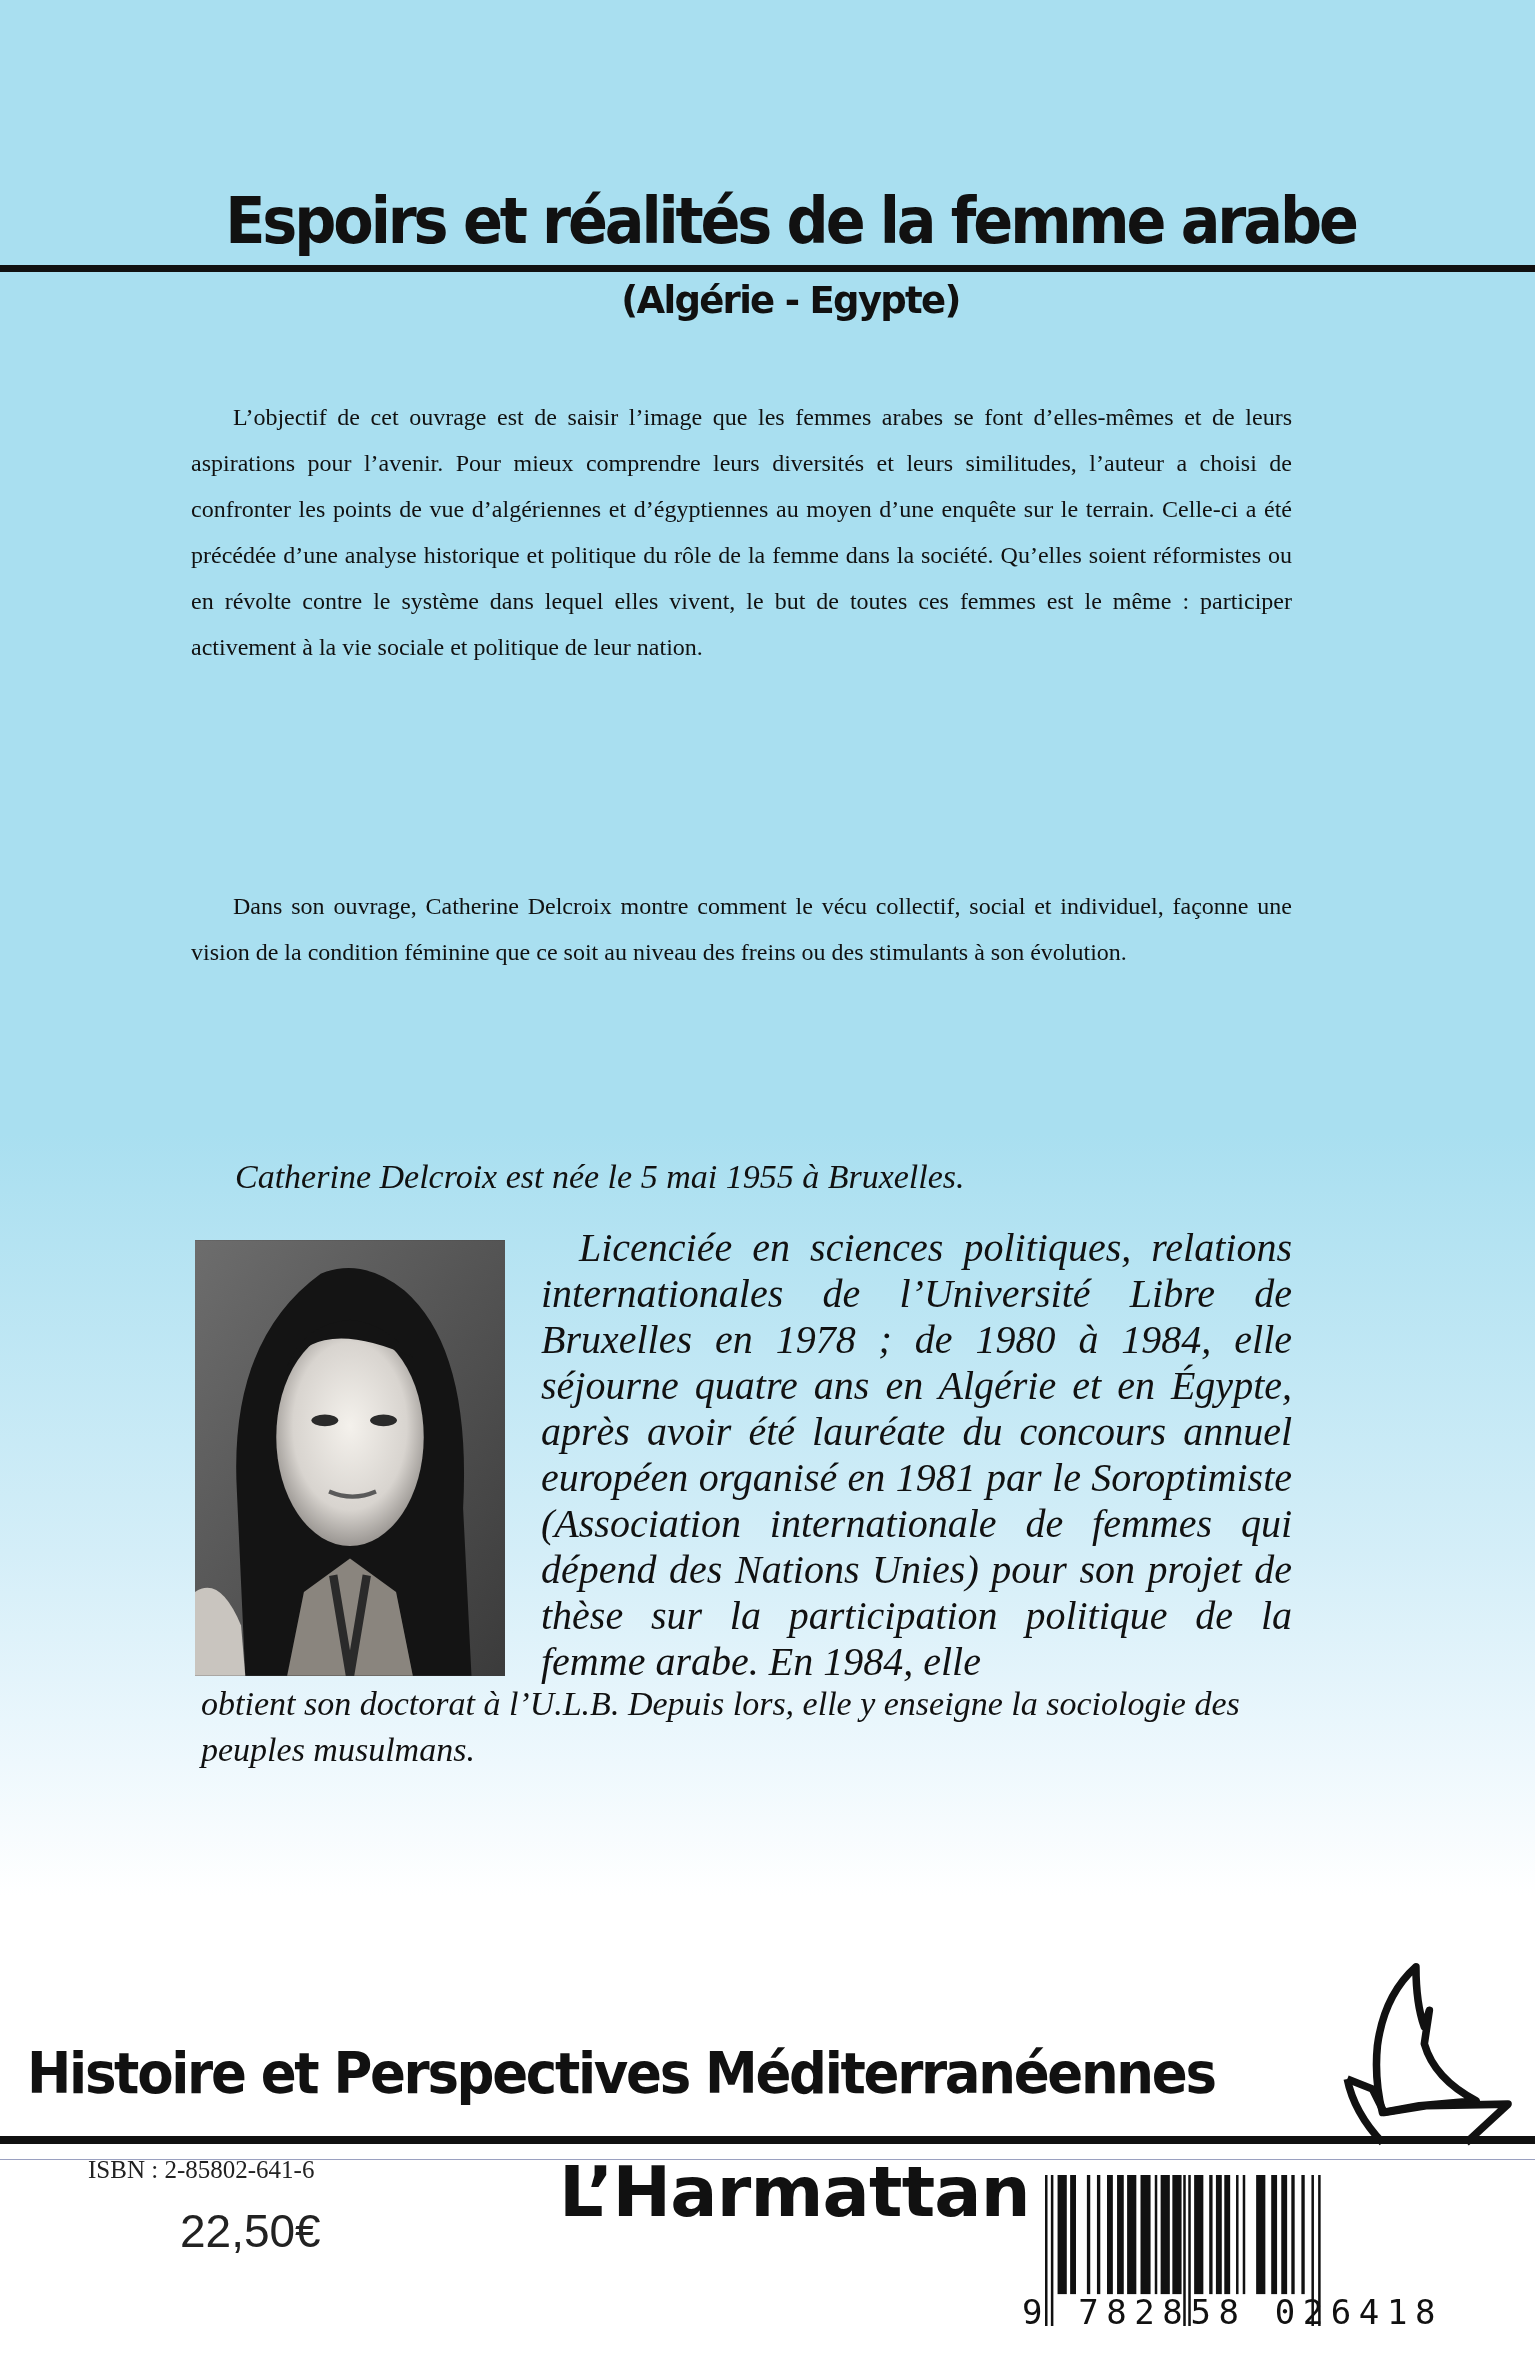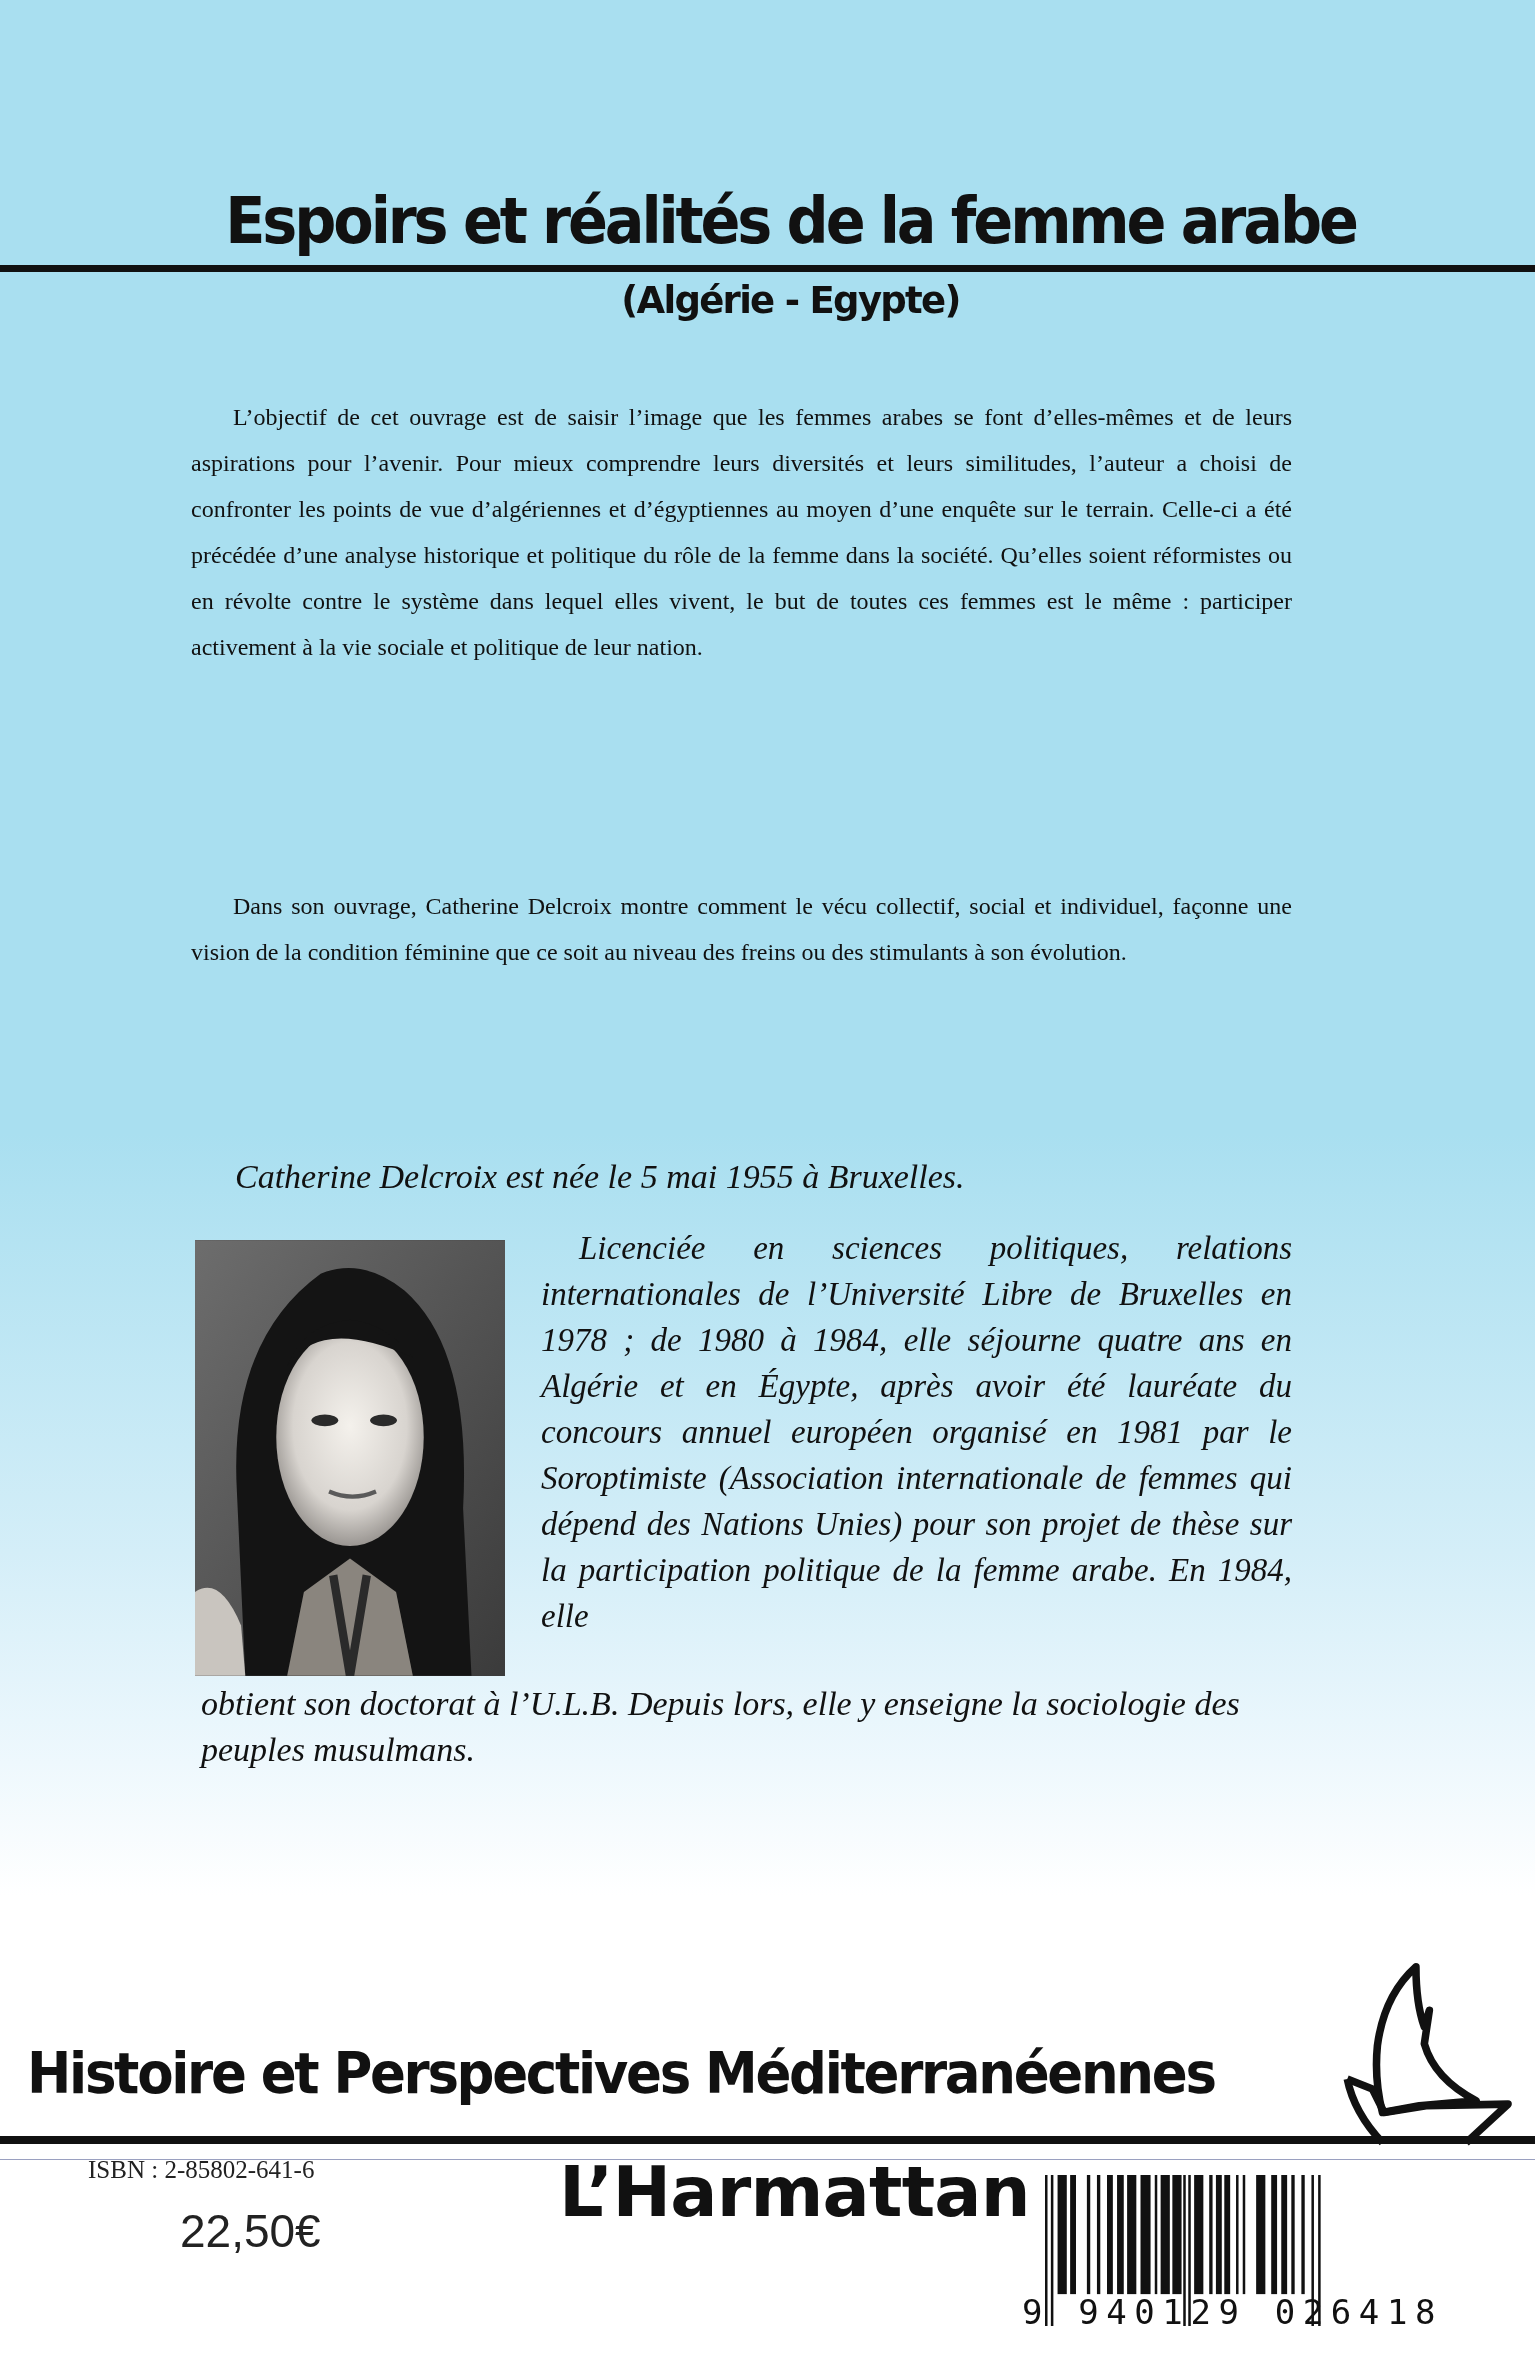--- a/index.html
+++ b/index.html
@@ -10,21 +10,21 @@
   .title{left:0;width:1535px;top:183px;text-align:center;font-family:"DejaVu Sans",sans-serif;
     font-size:64px;font-weight:bold;letter-spacing:-3.4px;line-height:76px;padding-left:50px;box-sizing:border-box;transform:scaleX(0.92);}
   .title-rule{left:0;top:265px;width:1535px;height:6.7px;background:#111;}
   .subtitle{left:0;width:1535px;top:279px;text-align:center;font-family:"DejaVu Sans",sans-serif;
     font-size:37px;font-weight:bold;letter-spacing:-1.7px;padding-left:46px;box-sizing:border-box;}
   .body-text{left:191px;width:1101px;font-family:Liberation Serif, serif;font-size:24px;line-height:46px;text-align:justify;}
   .p1{top:394px;text-indent:42px;}
   .p2{top:883px;text-indent:42px;}
   .bio-lead{left:235px;top:1158px;font-family:Liberation Serif, serif;font-style:italic;font-size:34px;}
   .photo{left:195px;top:1240px;width:310px;height:436px;background:#3a3a3a;overflow:hidden;}
-  .bio-text{left:541px;width:751px;top:1225px;font-family:"Liberation Serif",serif;font-style:italic;font-size:33px;line-height:46px;text-align:justify;}
+  .bio-text{left:541px;width:751px;top:1225px;font-family:"Liberation Serif",serif;font-style:italic;font-size:40px;line-height:46px;text-align:justify;}
   .bio-text .indent{display:inline-block;width:38px;}
   .bio-tail{left:201px;width:1107px;top:1681px;font-family:"Liberation Serif",serif;font-style:italic;font-size:34px;line-height:46px;}
   .series{left:27px;top:2040px;font-family:"DejaVu Sans",sans-serif;font-weight:bold;font-size:57px;letter-spacing:-2.5px;transform:scaleX(0.93);transform-origin:left;}
   .series-rule{left:0;top:2136px;width:1535px;height:8.4px;background:#111;}
   .thin-rule{left:0;top:2159px;width:1535px;height:0.8px;background:#9aa0c0;}
   .isbn{left:40px;top:2156px;font-family:"Liberation Serif",serif;font-size:25px;color:#222;margin-left:48px;}
   .price{left:180px;top:2204px;font-family:"Liberation Sans",sans-serif;font-size:46px;color:#222;}
   .publisher{left:559px;top:2151px;font-family:"DejaVu Sans",sans-serif;font-weight:bold;font-size:70px;letter-spacing:-0.8px;}
   .barcode{left:1045px;top:2175px;width:310px;height:151px;}
   .barcode-digits{left:1022px;top:2292px;font-family:"DejaVu Sans Mono",monospace;font-size:34px;letter-spacing:7.6px;color:#111;}
@@ -111,14 +111,14 @@
       <rect x="236" y="0" width="3" height="142"></rect>
     <rect x="252" y="0" width="11" height="142"></rect>
       <rect x="270" y="0" width="7" height="142"></rect>
     <rect x="282" y="0" width="7" height="142"></rect>
       <rect x="294" y="0" width="4" height="142"></rect>
     <rect x="306" y="0" width="4" height="142"></rect>
     <rect x="318" y="0" width="3" height="180"></rect>
       <rect x="326" y="0" width="3" height="180"></rect>
   </g>
 </svg>
-<div class="abs barcode-digits">9 940129 026418</div>
+<div class="abs barcode-digits">9 782858 026418</div>
 
 
 </body></html>

